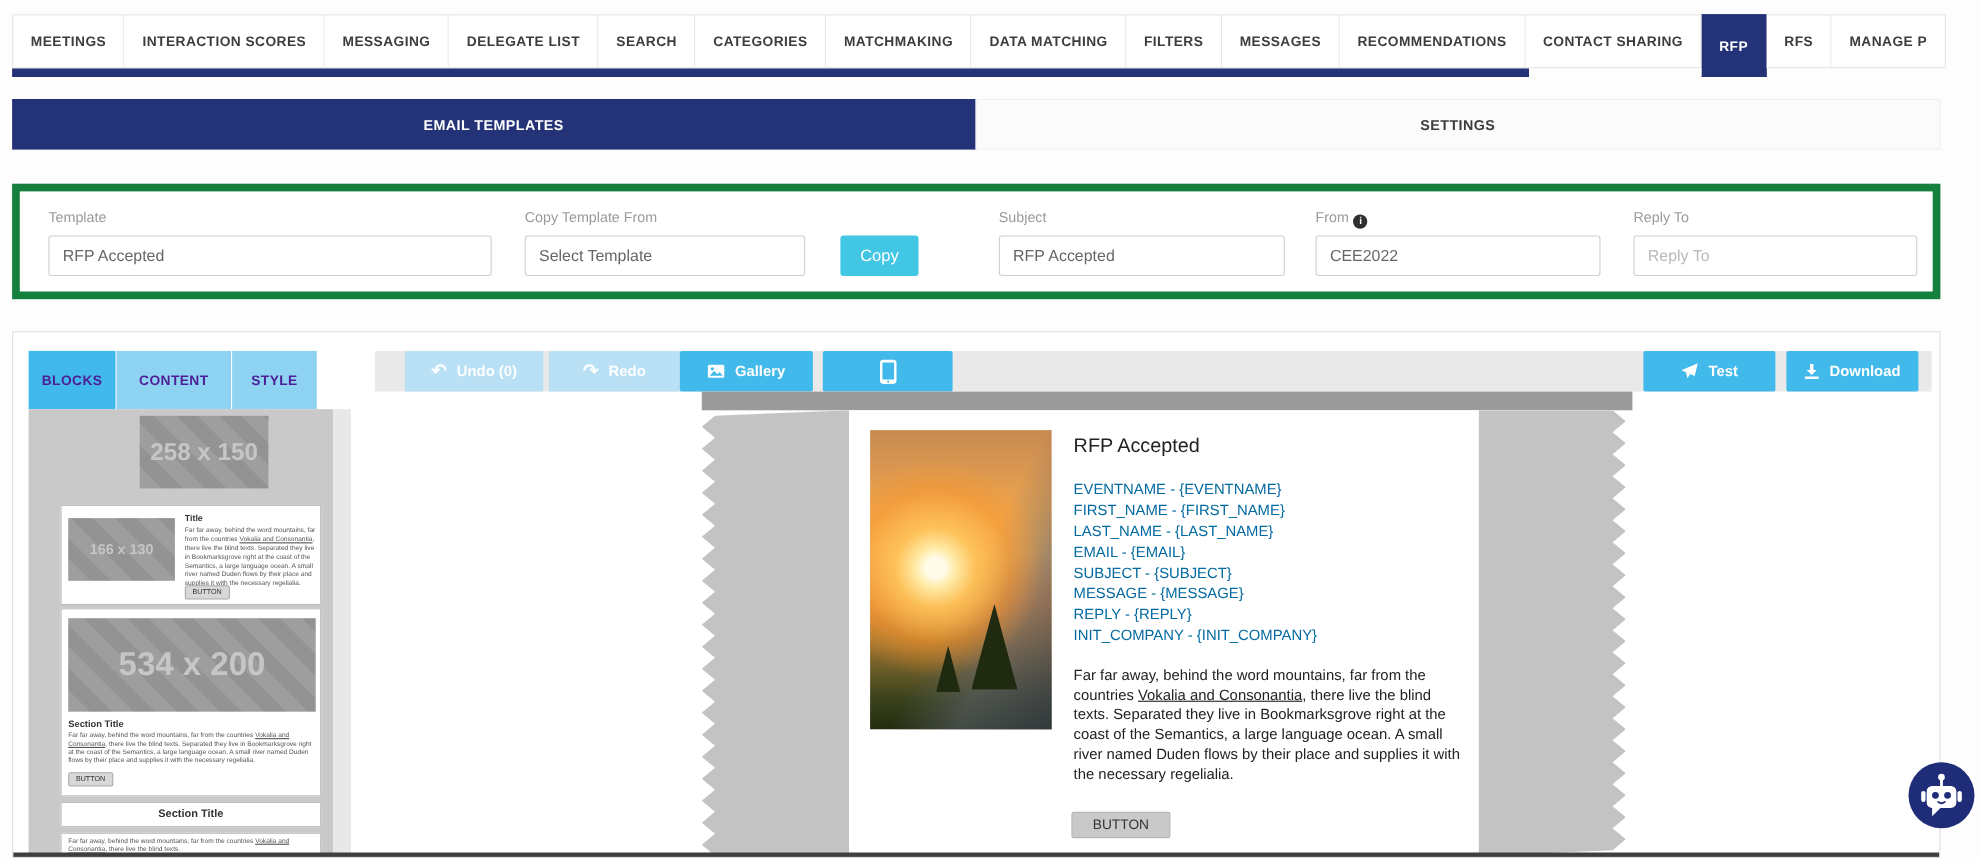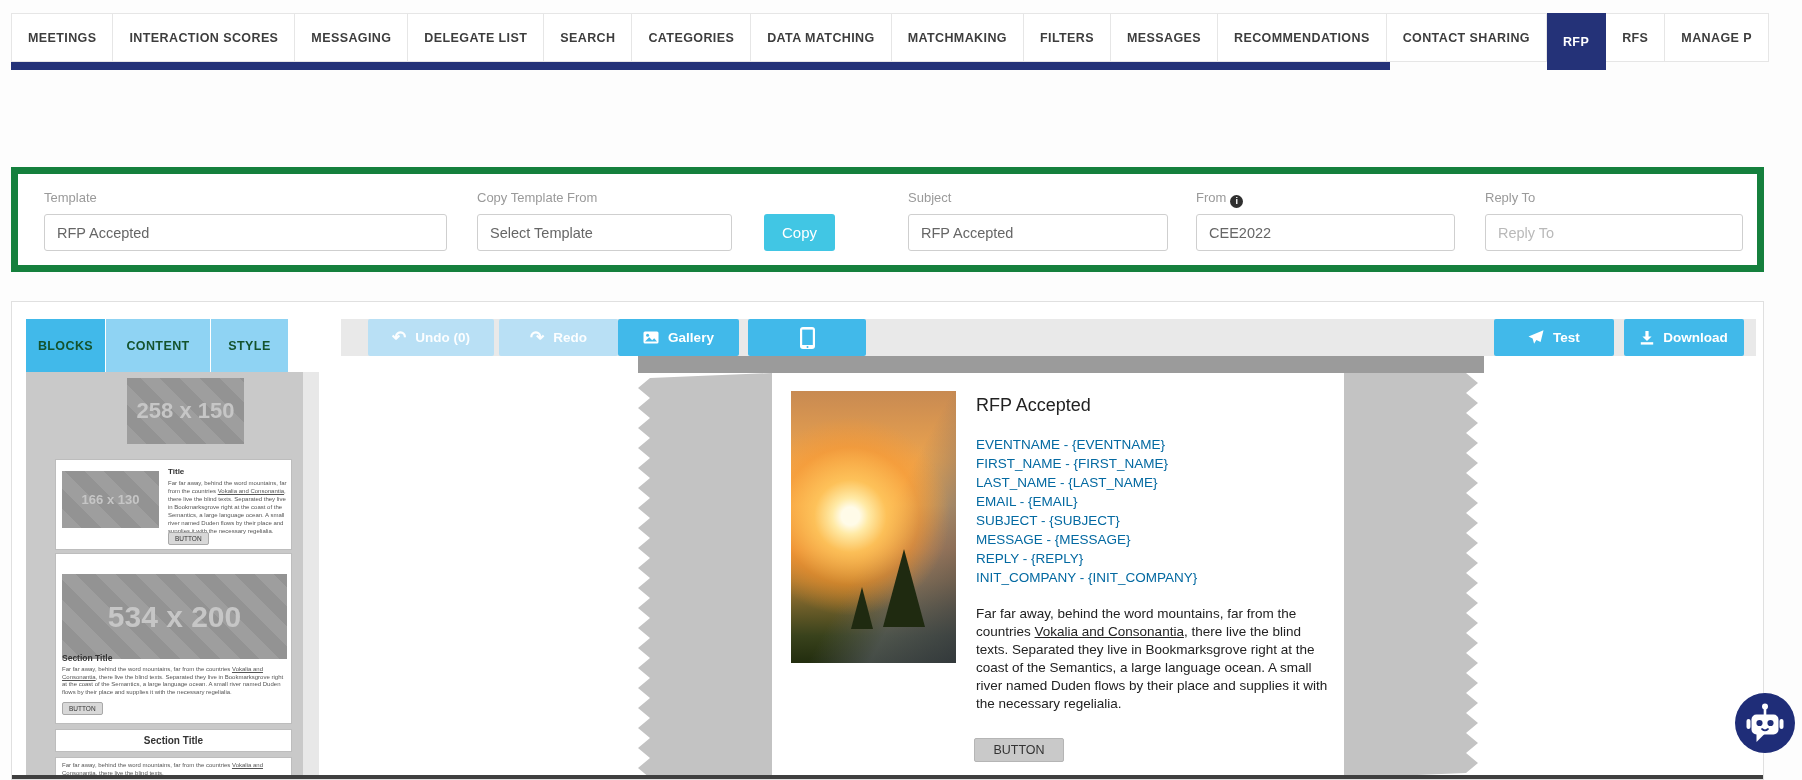--- a/index.html
+++ b/index.html
@@ -35,21 +35,21 @@
               color:#fff; border:none; border-radius:3px; font-size:15px; cursor:pointer;
               font-family:"Liberation Sans",sans-serif; }
   .info-dot { display:inline-block; width:13px; height:13px; border-radius:50%; background:#2f2f2f;
               color:#fff; font-size:9px; font-weight:bold; text-align:center; line-height:13px;
               margin-left:4px; vertical-align:-2px; }
 
   
   .editor-panel { position:absolute; left:11px; top:301px; width:1753px; height:479px;
                   background:#fff; border:1px solid #e0e0e0; overflow:hidden; }
   .ed-tabs { position:absolute; left:14px; top:17px; display:flex; height:53px; }
-  .ed-tab { display:flex; align-items:center; justify-content:center; color:#14532d; font-weight:bold;
+  .ed-tab { display:flex; align-items:center; justify-content:center; color:#4c1d95; font-weight:bold;
             font-size:12.5px; letter-spacing:.4px; cursor:pointer; margin-right:1px; }
   .ed-tab.w1{width:79px;} .ed-tab.w2{width:104px;} .ed-tab.w3{width:77px;}
   .ed-tab.active { background:#41b9ea; } .ed-tab.inactive { background:#8fd3f3; }
 
   .toolbar { position:absolute; left:329px; top:17px; width:1415px; height:37px; background:#e9e9e9;
              display:flex; align-items:center; padding:0 12px 0 27px; }
   .tb-btn { height:37px; display:flex; align-items:center; justify-content:center; gap:9px;
             color:#fff; font-weight:bold; font-size:13.5px; border:none; border-radius:2px;
             cursor:pointer; font-family:"Liberation Sans",sans-serif; }
   .tb-disabled { background:#b9e0f5; color:rgba(255,255,255,.95); }
@@ -103,32 +103,36 @@
 
 <div id="app">
 
   <div class="top-nav">
     <div class="top-tab">MEETINGS</div>
     <div class="top-tab">INTERACTION SCORES</div>
     <div class="top-tab">MESSAGING</div>
     <div class="top-tab">DELEGATE LIST</div>
     <div class="top-tab">SEARCH</div>
     <div class="top-tab">CATEGORIES</div>
+    <div class="top-tab">MATCHMAKING</div>
     <div class="top-tab">DATA MATCHING</div>
-    <div class="top-tab">MATCHMAKING</div>
     <div class="top-tab">FILTERS</div>
     <div class="top-tab">MESSAGES</div>
     <div class="top-tab">RECOMMENDATIONS</div>
     <div class="top-tab">CONTACT SHARING</div>
     <div class="top-tab active">RFP</div>
     <div class="top-tab">RFS</div>
     <div class="top-tab">MANAGE P</div>
   </div>
   <div class="nav-underline"></div>
 
+  <div class="sub-nav">
+    <div class="sub-tab active">EMAIL TEMPLATES</div>
+    <div class="sub-tab inactive">SETTINGS</div>
+  </div>
 
   <div class="form-panel">
     <div class="fld-label" style="left:26px">Template</div>
     <input class="fld-input" style="left: 26px; width: 403px;" value="RFP Accepted">
     <div class="fld-label" style="left:459px">Copy Template From</div>
     <input class="fld-input" style="left: 459px; width: 255px;" value="Select Template">
     <button class="copy-btn">Copy</button>
     <div class="fld-label" style="left:890px">Subject</div>
     <input class="fld-input" style="left: 890px; width: 260px;" value="RFP Accepted">
     <div class="fld-label" style="left:1178px">
@@ -199,21 +203,21 @@
       <div class="striped" style="position:absolute;left:101px;top:6px;width:117px;height:66px;font-size:22px">258 x 150</div>
 
       <div class="sb-card" style="top:87px;height:91px">
         <div class="striped" style="position:absolute;left:6px;top:11px;width:97px;height:57px;font-size:13px">166 x 130</div>
         <div class="mini-title" style="position:absolute;left:112px;top:7px;font-size:8px">Title</div>
         <div class="mini-text" style="position:absolute;left:112px;top:19px;width:120px;font-size:6px;line-height:8px"><span>Far far away, behind the word mountains, far from the countries </span><span class="lnk">Vokalia and Consonantia</span><span>, there live the blind texts. Separated they live in Bookmarksgrove right at the coast of the Semantics, a large language ocean. A small river named Duden flows by their place and supplies it with the necessary regelialia.</span></div>
         <div class="mini-btn" style="position:absolute;left:112px;top:72px;font-size:6.5px">BUTTON</div>
       </div>
 
       <div class="sb-card" style="top:181px;height:171px">
-        <div class="striped" style="position:absolute;left:6px;top:20px;width:225px;height:85px;font-size:30px">534 x 200</div>
+        <div class="striped" style="position:absolute;left:6px;top:8px;width:225px;height:85px;font-size:30px">534 x 200</div>
         <div class="mini-title" style="position:absolute;left:6px;top:99px;font-size:8.5px">Section Title</div>
         <div class="mini-text" style="position:absolute;left:6px;top:112px;width:225px;font-size:6px;line-height:7.5px"><span>Far far away, behind the word mountains, far from the countries </span><span class="lnk">Vokalia and Consonantia</span><span>, there live the blind texts. Separated they live in Bookmarksgrove right at the coast of the Semantics, a large language ocean. A small river named Duden flows by their place and supplies it with the necessary regelialia.</span></div>
         <div class="mini-btn" style="position:absolute;left:6px;top:148px;font-size:6.5px">BUTTON</div>
       </div>
 
       <div class="sb-card" style="top:357px;height:23px;display:flex;align-items:center;justify-content:center">
         <div class="mini-title" style="font-size:10px">Section Title</div>
       </div>
 
       <div class="sb-card" style="top:385px;height:22px">

